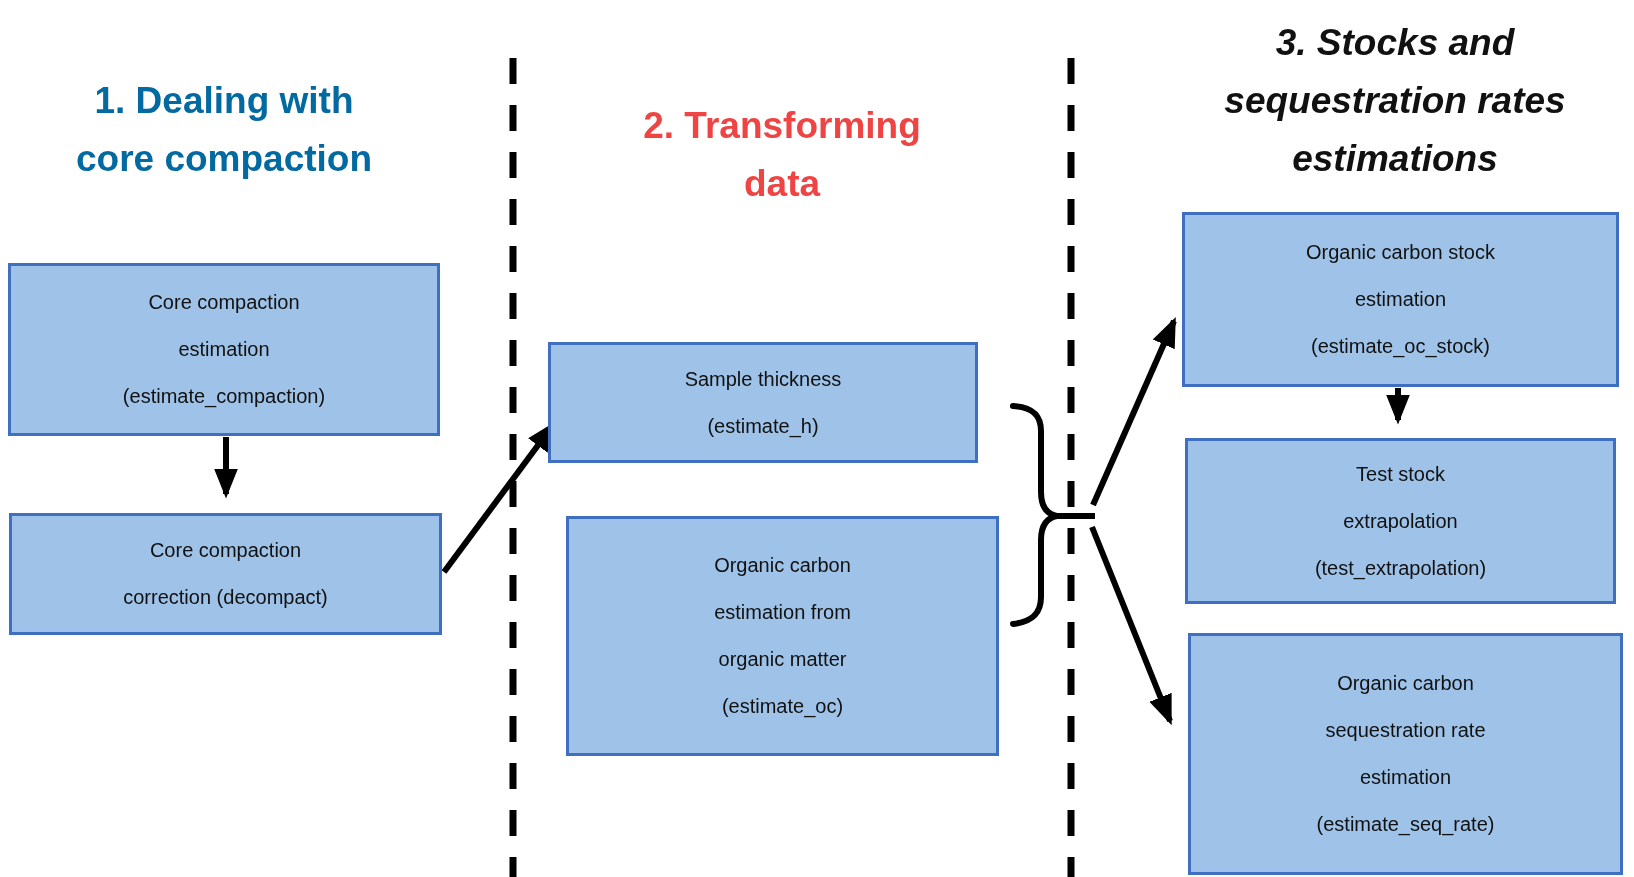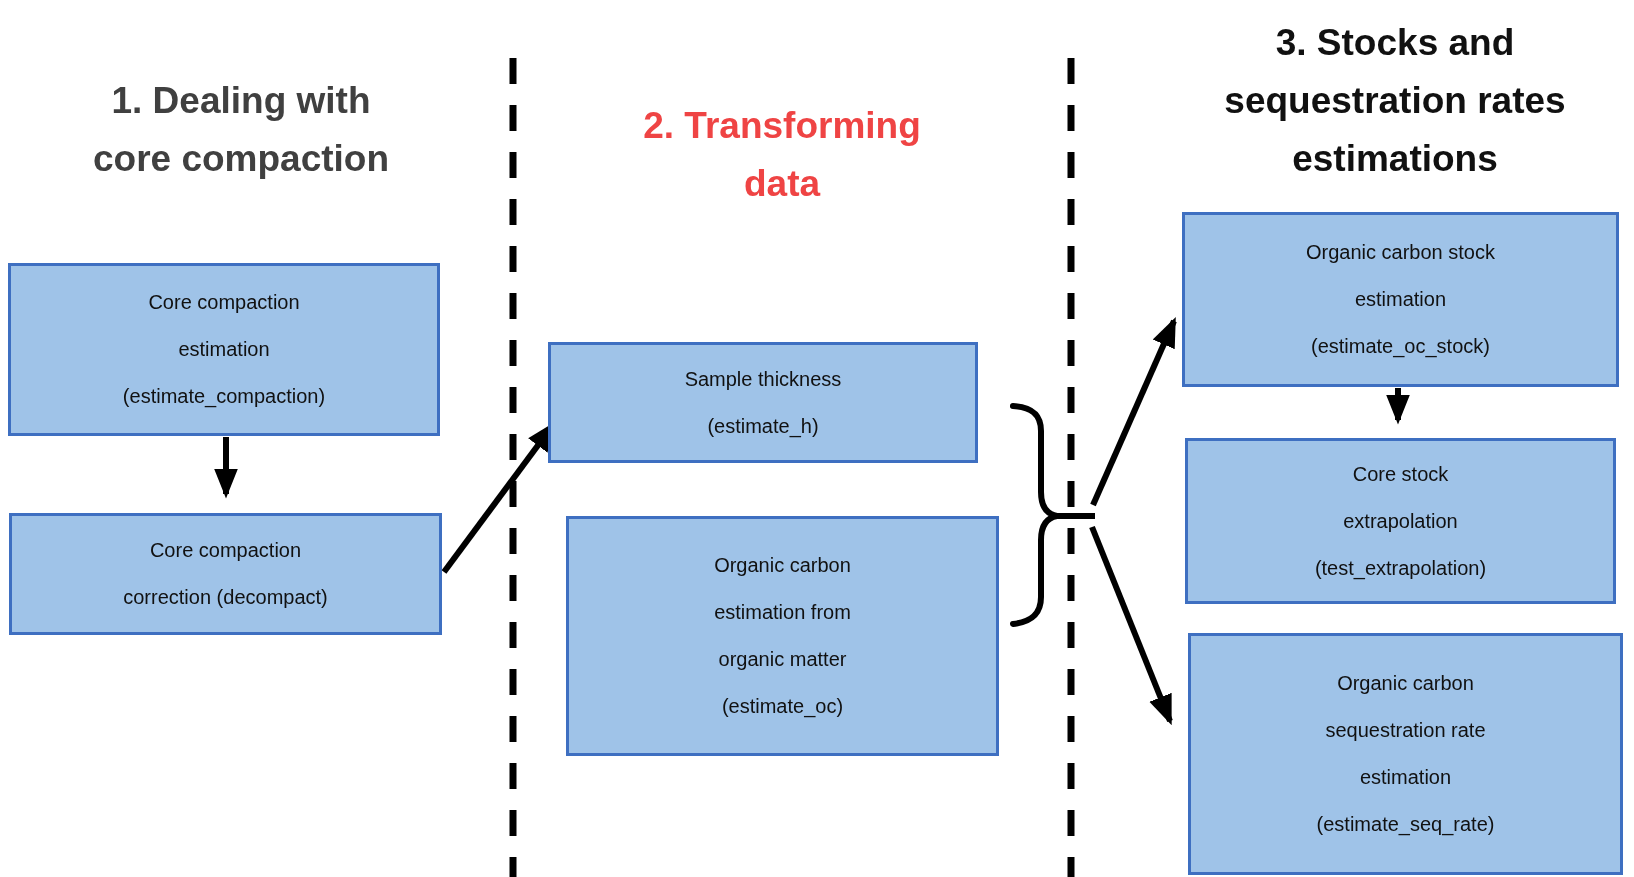--- a/index.html
+++ b/index.html
@@ -14,21 +14,21 @@
     position:absolute;
     text-align:center;
     font-weight:bold;
     font-size:37px;
     line-height:58px;
     color:#111111;
     white-space:pre-line;
   }
   #title-1{left:0px;top:72px;width:448px;}
   #title-2{left:615px;top:97px;width:334px;}
-  #title-3{left:1175px;top:14px;width:440px;}
+  #title-3{left:1175px;top:14px;width:440px;font-style:italic;}
   .node{
     position:absolute;
     box-sizing:border-box;
     background:#9FC3E8;
     border:3px solid #3E6FC1;
     display:flex;
     align-items:center;
     justify-content:center;
     text-align:center;
     font-size:20px;
@@ -73,21 +73,21 @@
              C 1041 614, 1031 622, 1013 624" fill="none" stroke="#000000" stroke-width="6" stroke-linecap="round"></path>
     <line x1="1057" y1="516" x2="1095" y2="516" stroke="#000000" stroke-width="6"></line>
 
     <line x1="1093" y1="505" x2="1174" y2="321" stroke="#000000" stroke-width="6" marker-end="url(#ah)"></line>
 
     <line x1="1092" y1="527" x2="1170" y2="721" stroke="#000000" stroke-width="6" marker-end="url(#ah)"></line>
 
     <line x1="1398" y1="388" x2="1398" y2="420" stroke="#000000" stroke-width="6" marker-end="url(#ah)"></line>
   </svg>
 
-  <div class="section-title" id="title-1" style="color: #404040; padding-left: 17px;">1. Dealing with
+  <div class="section-title" id="title-1" style="color: #0369a1;">1. Dealing with
 core compaction</div>
   <div class="section-title" id="title-2" style="color: #ef4444;">2. Transforming
 data</div>
   <div class="section-title" id="title-3" style="color: rgb(17, 17, 17);">3. Stocks and
 sequestration rates
 estimations</div>
 
   <div class="node" id="node-estimate-compaction" style="background: rgb(159, 195, 232); border-color: rgb(62, 111, 193); color: rgb(17, 17, 17);">Core compaction
 estimation
 (estimate_compaction)</div>
@@ -97,21 +97,21 @@
   <div class="node" id="node-estimate-h" style="background: rgb(159, 195, 232); border-color: rgb(62, 111, 193); color: rgb(17, 17, 17);">Sample thickness
 (estimate_h)</div>
   <div class="node" id="node-estimate-oc" style="background: rgb(159, 195, 232); border-color: rgb(62, 111, 193); color: rgb(17, 17, 17);">Organic carbon
 estimation from
 organic matter
 (estimate_oc)</div>
 
   <div class="node" id="node-estimate-oc-stock" style="background: rgb(159, 195, 232); border-color: rgb(62, 111, 193); color: rgb(17, 17, 17);">Organic carbon stock
 estimation
 (estimate_oc_stock)</div>
-  <div class="node" id="node-test-extrapolation" style="background: rgb(159, 195, 232); border-color: rgb(62, 111, 193); color: rgb(17, 17, 17);">Core stock
+  <div class="node" id="node-test-extrapolation" style="background: rgb(159, 195, 232); border-color: rgb(62, 111, 193); color: rgb(17, 17, 17);">Test stock
 extrapolation
 (test_extrapolation)</div>
   <div class="node" id="node-estimate-seq-rate" style="background: rgb(159, 195, 232); border-color: rgb(62, 111, 193); color: rgb(17, 17, 17);">Organic carbon
 sequestration rate
 estimation
 (estimate_seq_rate)</div>
 
 </div>
 
 </body></html>

